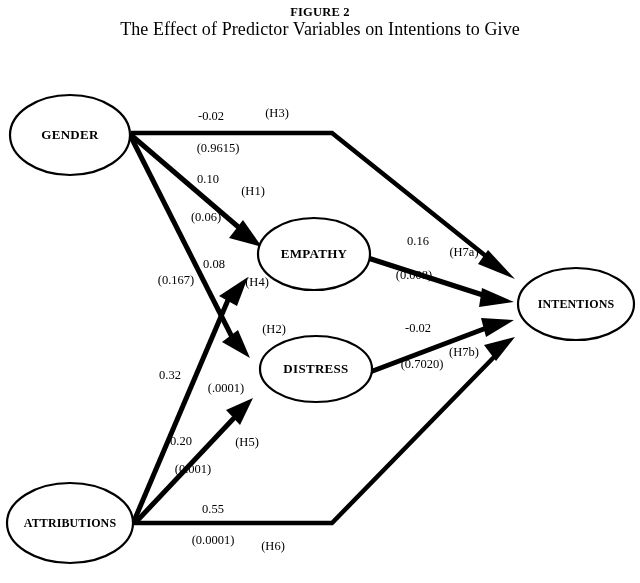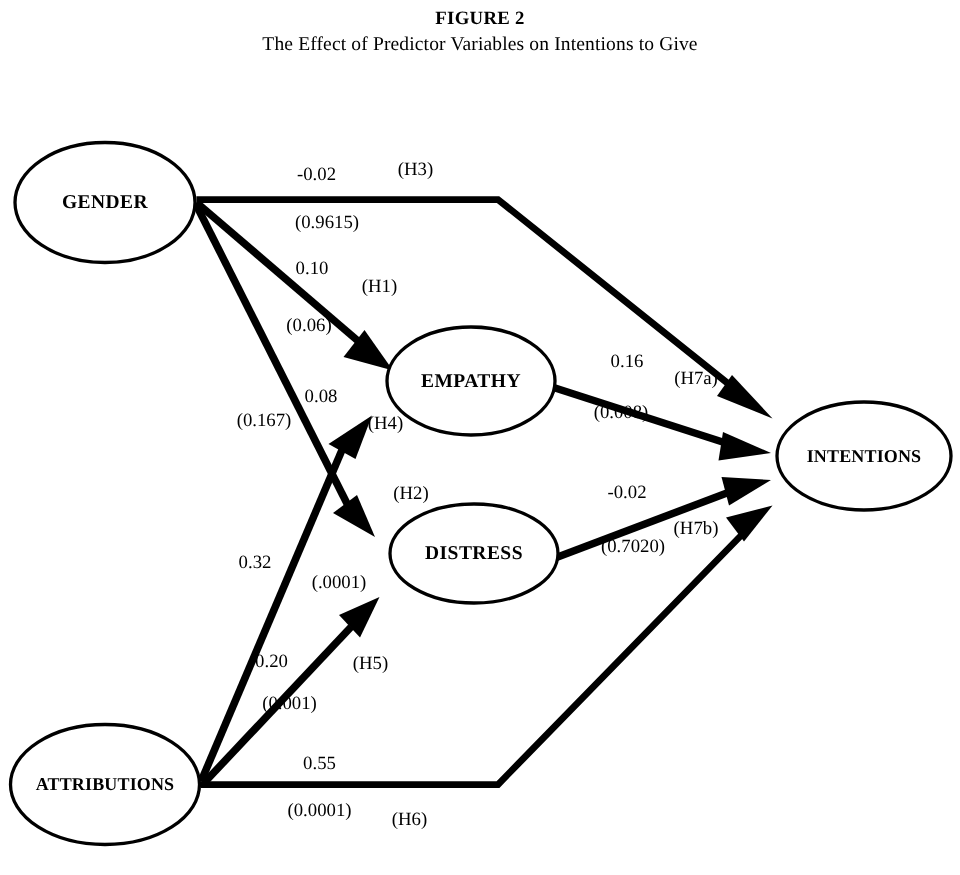--- a/index.html
+++ b/index.html
@@ -27,21 +27,21 @@
     width: 640px;
     text-align: center;
   }
   .fig-number {
     font-weight: bold;
     font-size: 12.5px;
     letter-spacing: 0.2px;
     line-height: 16px;
   }
   .fig-caption {
-    font-size: 13px;
+    font-size: 18px;
     line-height: 18px;
     letter-spacing: 0.1px;
   }
   svg#diagram {
     position: absolute;
     top: 0;
     left: 0;
     width: 640px;
     height: 583px;
   }

